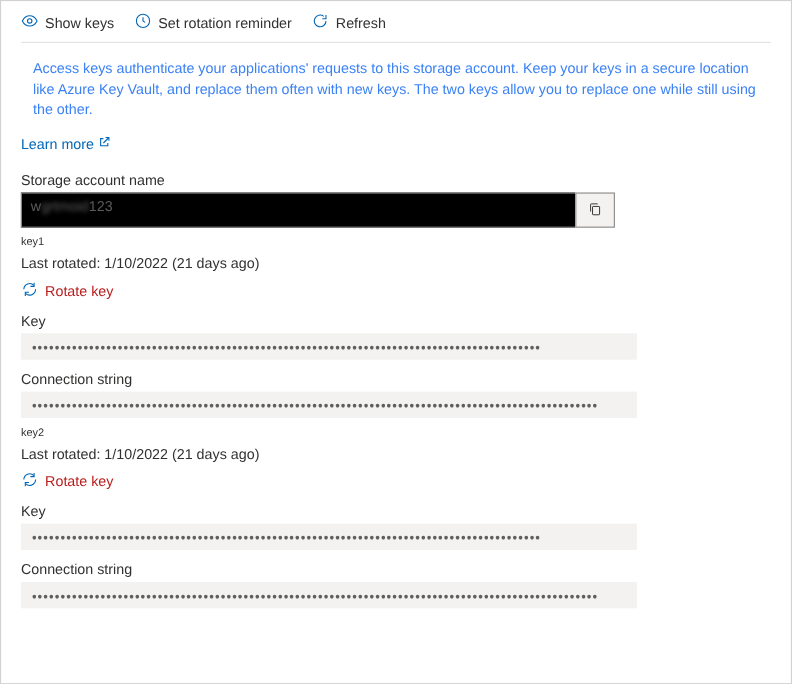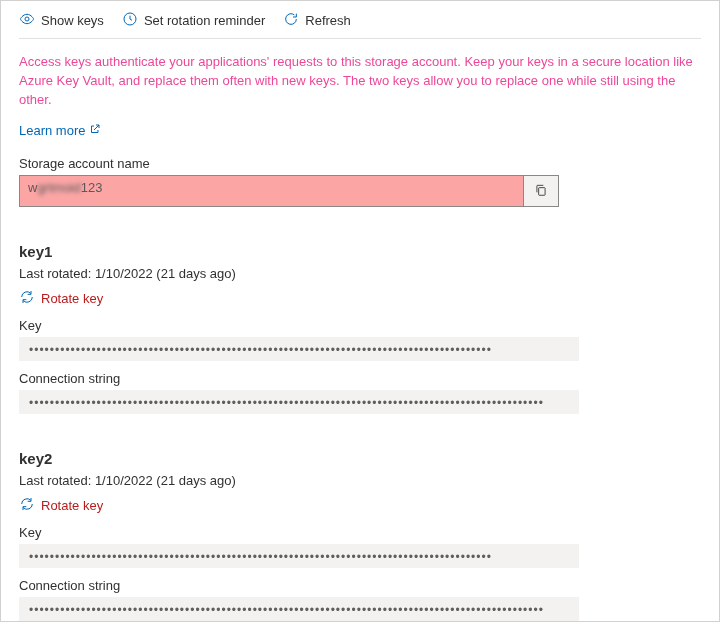--- a/index.html
+++ b/index.html
@@ -36,23 +36,23 @@
     padding: 0;
     font: inherit;
   }
   .toolbar-btn svg {
     width: 16px;
     height: 16px;
     stroke: #0067b8;
     fill: none;
   }
   .intro {
-    margin: 14px 0 0 0;
+    margin: 14px 0 0 11px;
     line-height: 1.45;
-    color: #ec4899;
+    color: #3b82f6;
   }
   .intro2 {
     margin: 12px 0 0 0;
     line-height: 1.45;
   }
   .learn-more {
     color: #0067b8;
     text-decoration: none;
     display: inline-flex;
     align-items: flex-end;
@@ -71,21 +71,21 @@
     margin-bottom: 4px;
     color: #323130;
   }
   .account-name-row {
     display: flex;
     align-items: stretch;
     width: 540px;
   }
   .account-name-input {
     flex: 1;
-    background: #fca5a5;
+    background: #000000;
     border: 1px solid #8a8886;
     border-right: none;
     padding: 4px 8px;
     font: inherit;
     color: #5a5a5a;
     height: 22px;
     box-sizing: content-box;
   }
   .copy-btn {
     width: 34px;
@@ -96,23 +96,23 @@
     justify-content: center;
     cursor: pointer;
   }
   .copy-btn svg {
     width: 14px;
     height: 14px;
     stroke: #323130;
     fill: none;
   }
   .key-heading {
-    font-weight: 700;
-    font-size: 15px;
-    margin-top: 36px;
+    font-weight: 400;
+    font-size: 10px;
+    margin-top: 8px;
   }
   .last-rotated {
     margin-top: 6px;
     color: #323130;
   }
   .rotate-row {
     margin-top: 8px;
     display: inline-flex;
     align-items: center;
     gap: 6px;

